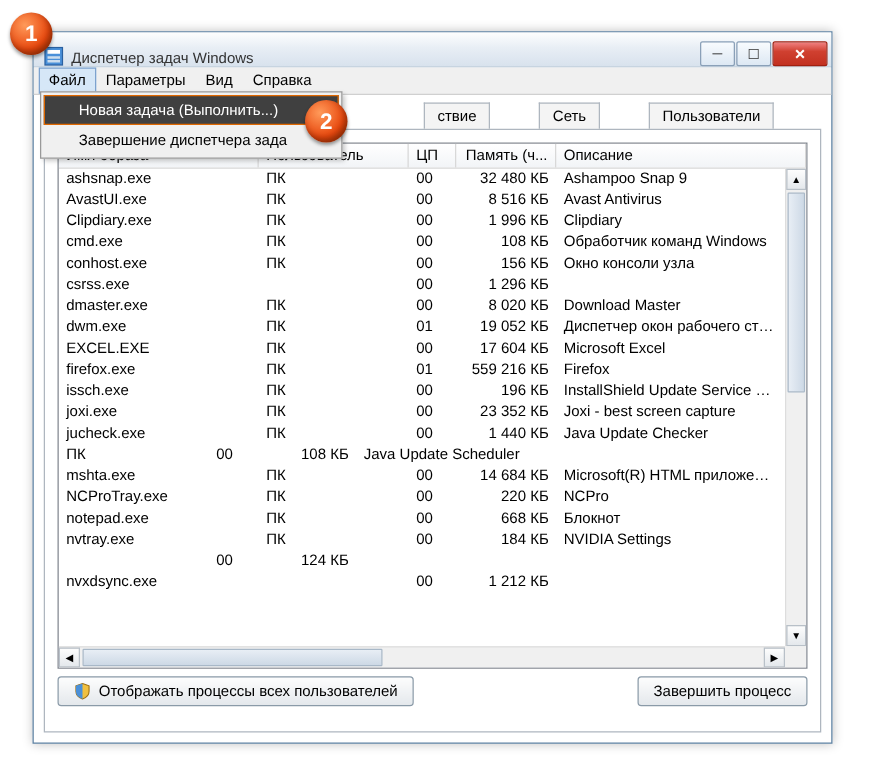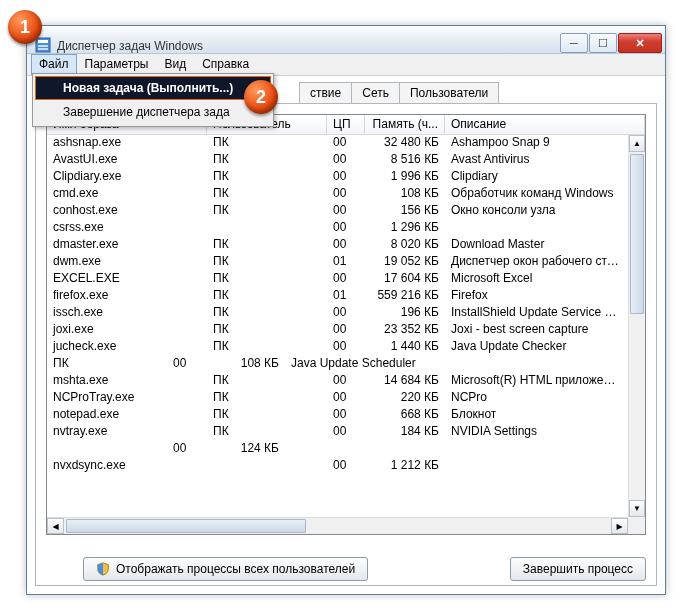--- a/index.html
+++ b/index.html
@@ -12,45 +12,45 @@
 .win-controls { display: flex; }
 .win-btn { width: 28px; height: 20px; margin: 2px 1px 0 0; border: 1px solid #8aa0b8; background: linear-gradient(#f8fbfe,#dde8f3); display:flex; align-items:center; justify-content:center; font-size:11px; color:#333; border-radius: 2px;}
 .win-btn.close { width: 44px; background: linear-gradient(#f08080,#d04030 40%,#c23020); border-color:#a02010; color:#fff; font-weight:bold; margin-right:3px;}
 
 .menubar { height: 22px; background:#f0f0f0; border-bottom:1px solid #d0d0d0; display:flex; padding:0 4px; }
 .menu-item { padding: 3px 8px; cursor:default; }
 .menu-item.open { background:#d6e7f7; border:1px solid #7da2ce; padding:2px 7px; }
 
 .dropdown { position:absolute; left: 32px; top: 73px; width: 242px; background:#f0f0f0; border:1px solid #999; box-shadow: 2px 2px 4px rgba(0,0,0,.25); z-index:10; padding:2px;}
 .dropdown-item { padding: 5px 18px 5px 28px; }
-.dropdown-item.hl { background:#0f172a; color:#fff; border:1px solid #e06800; padding:4px 17px 4px 27px;font-weight:bold;}
+.dropdown-item.hl { background:#404040; color:#fff; border:1px solid #e06800; padding:4px 17px 4px 27px;}
 
 .content { position:absolute; left:8px; right:8px; top:55px; bottom:8px; background:#fff;}
-.tabs-row { display:flex; height:22px; position:relative; }
+.tabs-row { display:flex; height:22px; position:relative;gap:40px; }
 .tab { border:1px solid #aeb6bf; border-bottom:none; padding:3px 10px 2px; margin-right:-1px; background:#f4f4f4; position:relative; top:1px;}
 .tab-body { border:1px solid #aeb6bf; height: calc(100% - 22px); background:#fff; padding:10px; position:relative;}
 
 .list-box { border:1px solid #828790; width:100%; height: calc(100% - 40px); position:relative; background:#fff; overflow:hidden;}
 .cols { display:flex; height:20px; border-bottom:1px solid #d8d8d8; background: linear-gradient(#fff,#f2f4f7); }
 .col-h { border-right:1px solid #d8d8d8; padding:2px 6px; overflow:hidden; white-space:nowrap; text-overflow:ellipsis;}
 .rows { position:absolute; top:20px; left:0; right:17px; bottom:17px; overflow:hidden;}
 .row { display:flex; height:17px; }
 .cell { padding:0 6px; overflow:hidden; white-space:nowrap; text-overflow:ellipsis; }
 .w-name{width:160px;} .w-user{width:120px;} .w-cpu{width:38px;text-align:left;} .w-mem{width:80px;text-align:right;} .w-desc{flex:1;}
 
 .vscroll { position:absolute; right:0; top:20px; bottom:17px; width:17px; background:#f0f0f0; border-left:1px solid #ddd;}
 .vscroll .arrow { height:17px; background: linear-gradient(#fdfdfd,#e4e8ec); border:1px solid #b8c0c8; display:flex; align-items:center; justify-content:center; font-size:8px;}
 .vscroll .thumb { position:absolute; left:1px; right:1px; top:19px; height:160px; background: linear-gradient(90deg,#e8eef5,#cdd9e6); border:1px solid #a8b8c8; border-radius:1px;}
 .hscroll { position:absolute; left:0; right:17px; bottom:0; height:17px; background:#f0f0f0; border-top:1px solid #ddd; display:flex;}
 .hscroll .arrow { width:17px; background: linear-gradient(#fdfdfd,#e4e8ec); border:1px solid #b8c0c8; display:flex; align-items:center; justify-content:center; font-size:8px;}
 .hscroll .track { flex:1; position:relative;}
 .hscroll .thumb { position:absolute; top:1px; bottom:1px; left:2px; width:240px; background: linear-gradient(#e8eef5,#cdd9e6); border:1px solid #a8b8c8; border-radius:1px;}
 .corner { position:absolute; right:0; bottom:0; width:17px; height:17px; background:#f0f0f0;}
 
-.bottom-btns { position:absolute; left:10px; right:10px; bottom:4px; display:flex; justify-content:space-between;margin-left:37px;}
+.bottom-btns { position:absolute; left:10px; right:10px; bottom:20px; display:flex; justify-content:space-between;}
 .btn { border:1px solid #8a9aa8; background:linear-gradient(#fdfdfd,#e4e8ec); padding:4px 12px; border-radius:3px; display:flex; align-items:center; gap:6px;}
 .shield{width:14px;height:14px;}
 
 .marker { position:absolute; width:34px; height:34px; border-radius:50%; background: radial-gradient(circle at 35% 30%, #ff9a5a, #e8480e 60%, #c23800); box-shadow: inset -2px -3px 5px rgba(0,0,0,.35), 0 2px 3px rgba(0,0,0,.4); color:#fff; font: bold 18px/34px Arial; text-align:center; z-index:50;}
 </style>
 </head>
 <body>
 
 <div class="window">
   <div class="titlebar">

